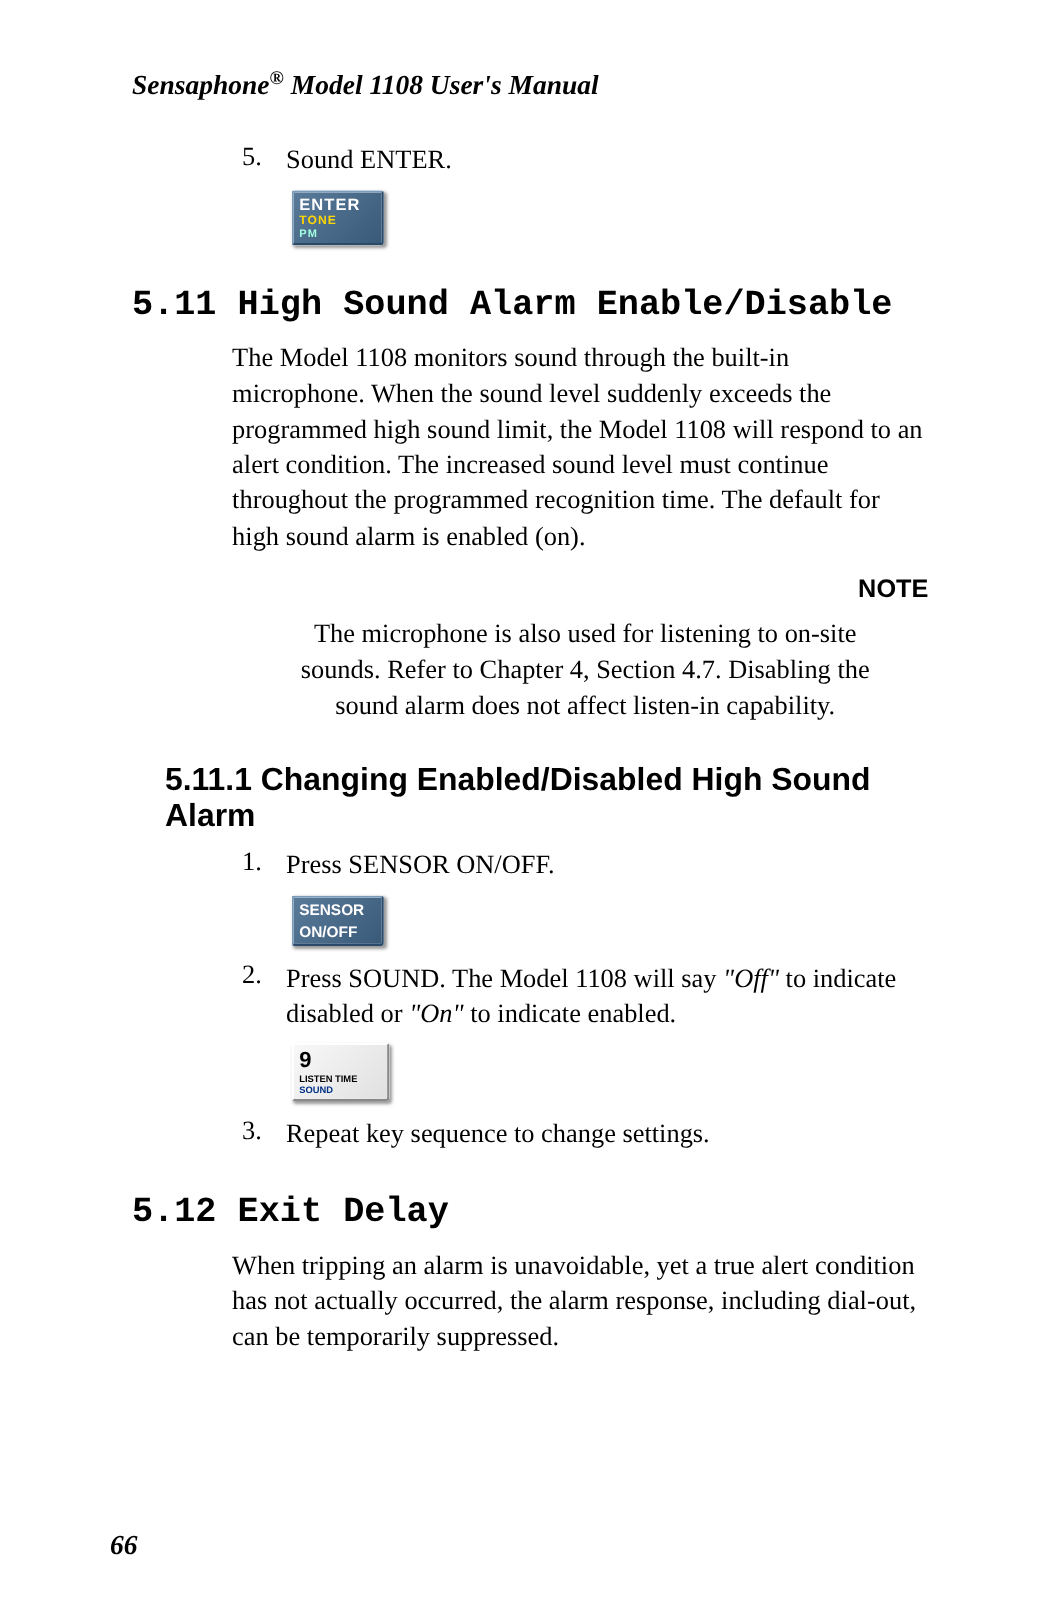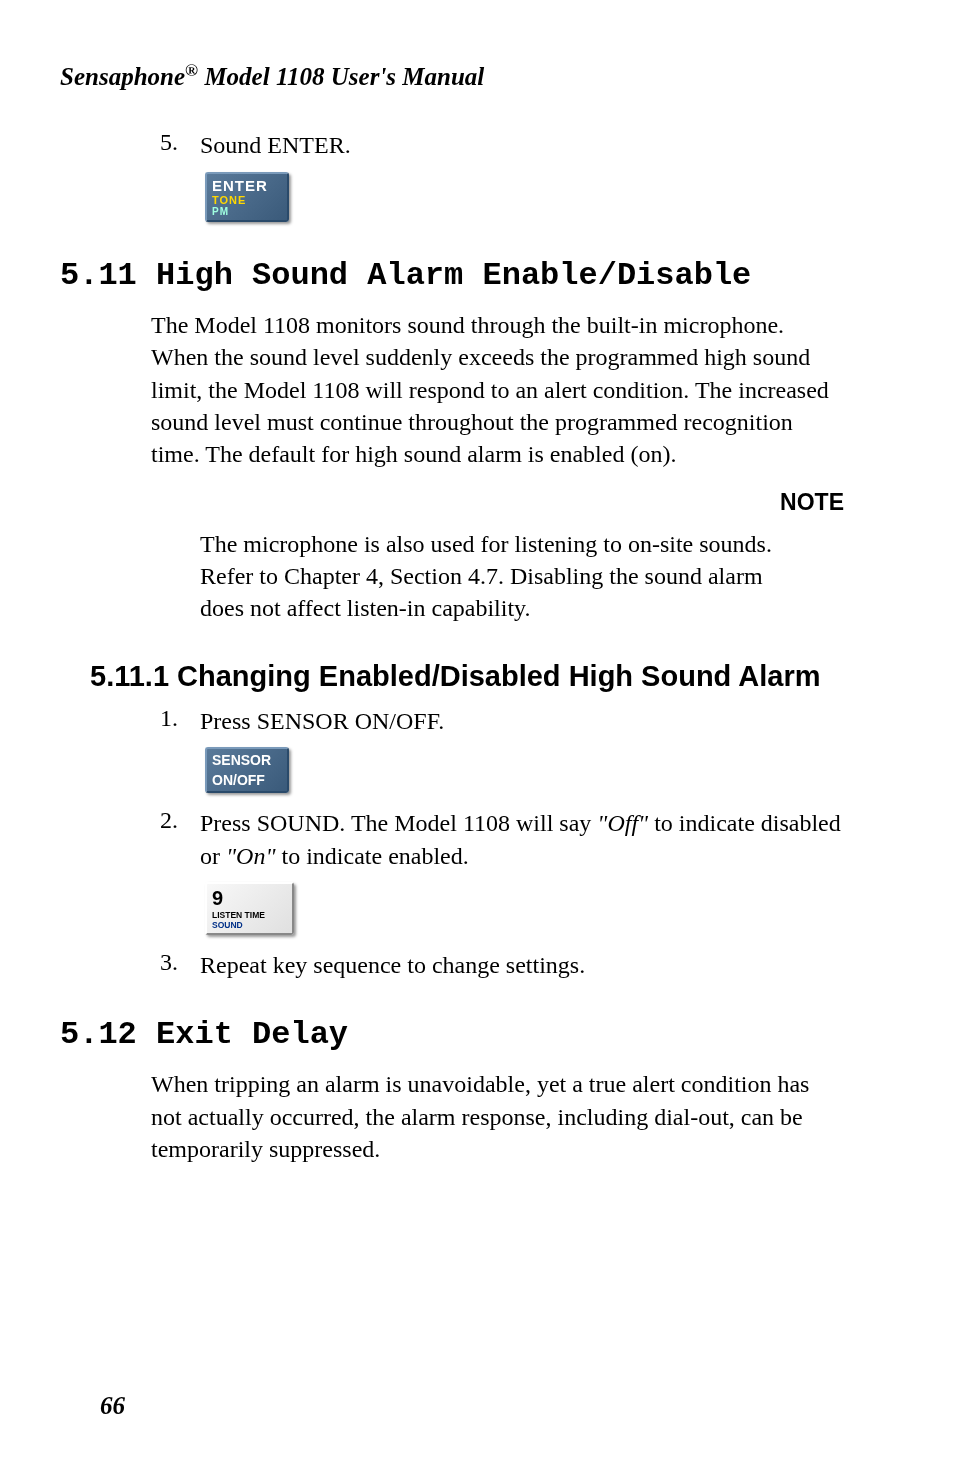--- a/index.html
+++ b/index.html
@@ -5,21 +5,21 @@
     body {
       margin: 0;
       padding: 0;
       font-family: 'Times New Roman', Times, serif;
       background: #fff;
       width: 954px;
       height: 1475px;
       position: relative;
     }
     .page {
-      padding: 60px 90px 60px 60px;
+      padding: 60px 90px 60px 120px;
       box-sizing: border-box;
       width: 100%;
       height: 100%;
       position: relative;
     }
     .running-header {
       font-style: italic;
       font-weight: bold;
       font-size: 25px;
       margin-bottom: 38px;
@@ -109,20 +109,21 @@
       margin-bottom: 12px;
       margin-left: 100px;
       margin-right: 20px;
     }
     .note-text {
       font-size: 24px;
       line-height: 1.35;
       margin-left: 140px;
       margin-right: 60px;
       font-family: 'Times New Roman', Times, serif;
+      text-align: center;
     }
     .italic { font-style: italic; }
     .page-number {
       position: absolute;
       bottom: 55px;
       left: 100px;
       font-weight: bold;
       font-style: italic;
       font-size: 25px;
       font-family: 'Times New Roman', Times, serif;

